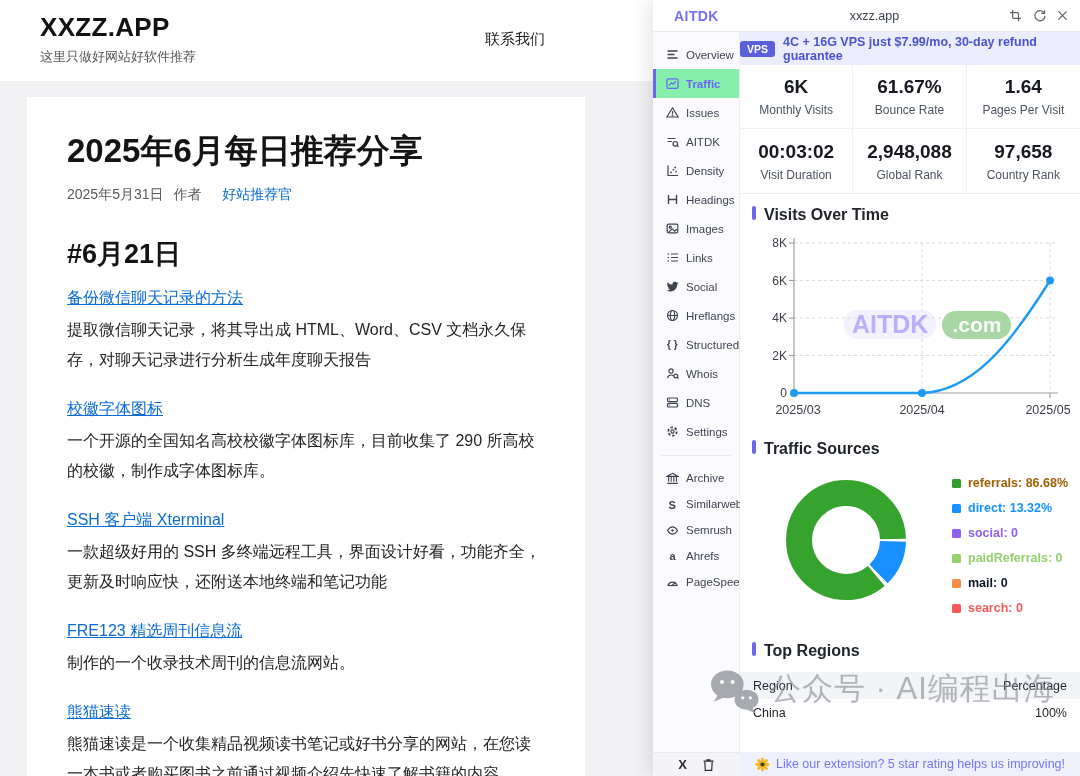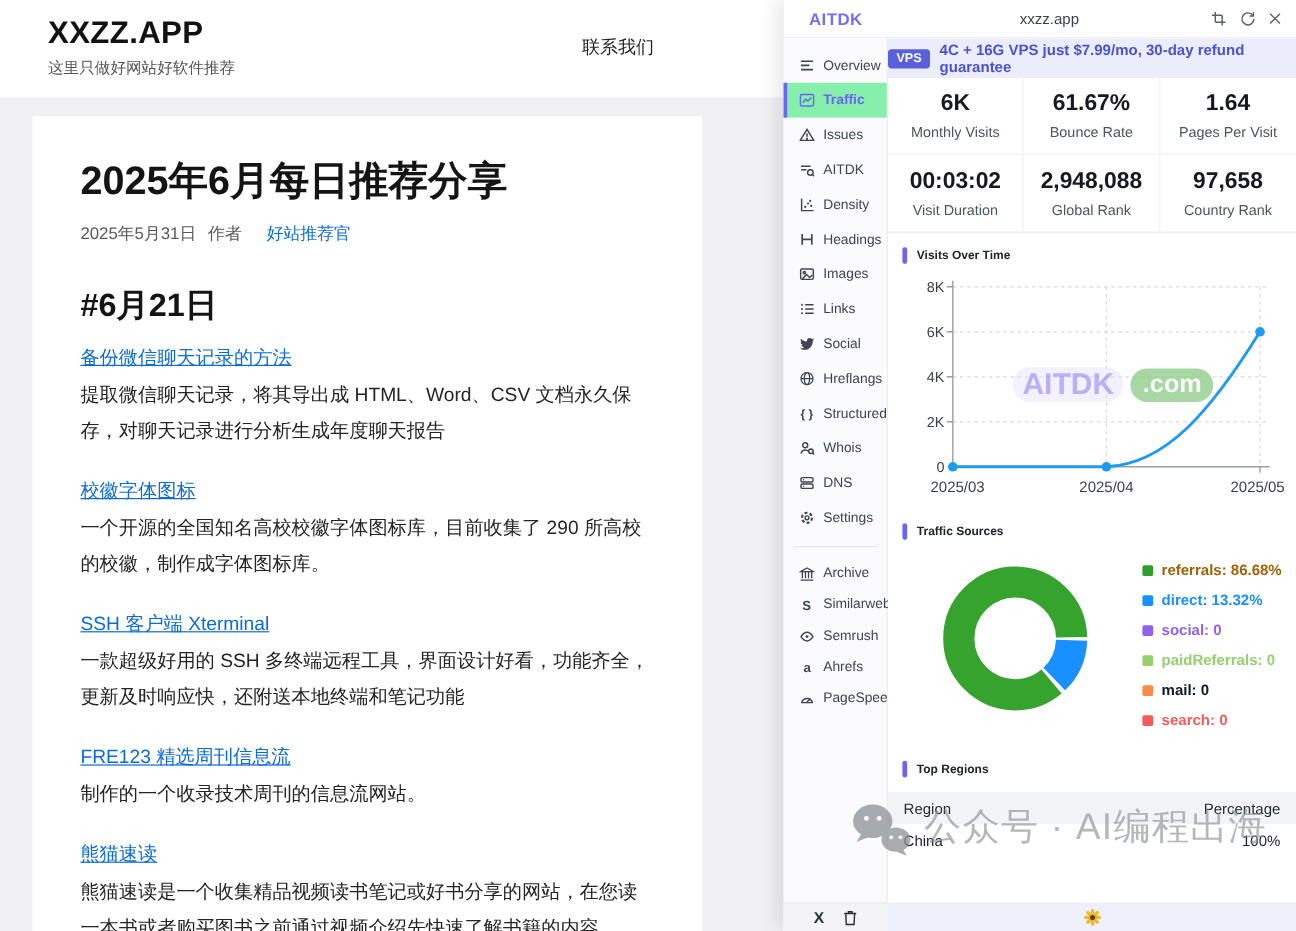--- a/index.html
+++ b/index.html
@@ -43,21 +43,21 @@
   .vps-badge { background:#5a5fdb; color:#fff; font-size:10.5px; font-weight:700; padding:2px 7px; border-radius:3px; }
   .vps-text { color:#4a52cf; font-size:12.5px; font-weight:600; }
 
   .stats { display:grid; grid-template-columns:1fr 1fr 1fr; border-bottom:1px solid #ececf0; }
   .stat { height:64px; display:flex; flex-direction:column; align-items:center; justify-content:center; border-right:1px solid #f0f0f4; }
   .stat:nth-child(3n) { border-right:none; }
   .stat:nth-child(-n+3) { border-bottom:1px solid #f0f0f4; }
   .stat-value { font-size:19px; font-weight:700; color:#16191f; }
   .stat-label { font-size:12px; color:#4c545f; margin-top:5px; }
 
-  .section-title { display:flex; align-items:center; gap:8px; padding:12px 12px 4px 12px; font-size:10px; font-weight:600; color:#20242b; }
+  .section-title { display:flex; gap:8px; padding:12px 12px 4px 12px; font-size:16px; font-weight:600; color:#20242b; }
   .title-bar { width:4px; height:14px; border-radius:2px; background:#6f66f0; }
 
   .chart-wrap { position:relative; width:330px; height:200px; margin-left:6px; }
   .chart-mark { position:absolute; left:98px; top:82px; display:flex; align-items:center; gap:6px; pointer-events:none; }
   .mark-brand { font-size:25px; font-weight:700; color:rgba(128,112,245,.5); background:rgba(226,223,250,.45); padding:0 8px; border-radius:14px; }
   .mark-com { font-size:21px; font-weight:700; color:rgba(255,255,255,.95); background:rgba(146,205,140,.8); padding:2px 10px; border-radius:14px; }
 
   .sources { position:relative; height:174px; }
   .donut { position:absolute; left:36px; top:8px; }
   .legend { position:absolute; left:212px; top:14px; }
@@ -454,20 +454,21 @@
             <rect x="6.1" y="0.5" width="2.8" height="5.6" rx="1.4" transform="rotate(45 7.5 7.5)"></rect>
             <rect x="6.1" y="0.5" width="2.8" height="5.6" rx="1.4" transform="rotate(90 7.5 7.5)"></rect>
             <rect x="6.1" y="0.5" width="2.8" height="5.6" rx="1.4" transform="rotate(135 7.5 7.5)"></rect>
             <rect x="6.1" y="0.5" width="2.8" height="5.6" rx="1.4" transform="rotate(180 7.5 7.5)"></rect>
             <rect x="6.1" y="0.5" width="2.8" height="5.6" rx="1.4" transform="rotate(225 7.5 7.5)"></rect>
             <rect x="6.1" y="0.5" width="2.8" height="5.6" rx="1.4" transform="rotate(270 7.5 7.5)"></rect>
             <rect x="6.1" y="0.5" width="2.8" height="5.6" rx="1.4" transform="rotate(315 7.5 7.5)"></rect>
           </g>
           <circle cx="7.5" cy="7.5" r="2.1" fill="#4c4416"></circle>
         </svg>
+        <span>Like our extension? 5 star rating helps us improving!</span>
       </div>
     </div>
   </aside>
 
   <div class="page-watermark">
     <svg width="54" height="50" viewBox="0 0 56 52" opacity="0.75">
       <g fill="#8b8f96">
         <ellipse cx="20" cy="17" rx="17" ry="14.5"></ellipse>
         <path d="M10 28l-4 7 10-4z"></path>
         <ellipse cx="40" cy="33" rx="12.5" ry="10.5"></ellipse>

